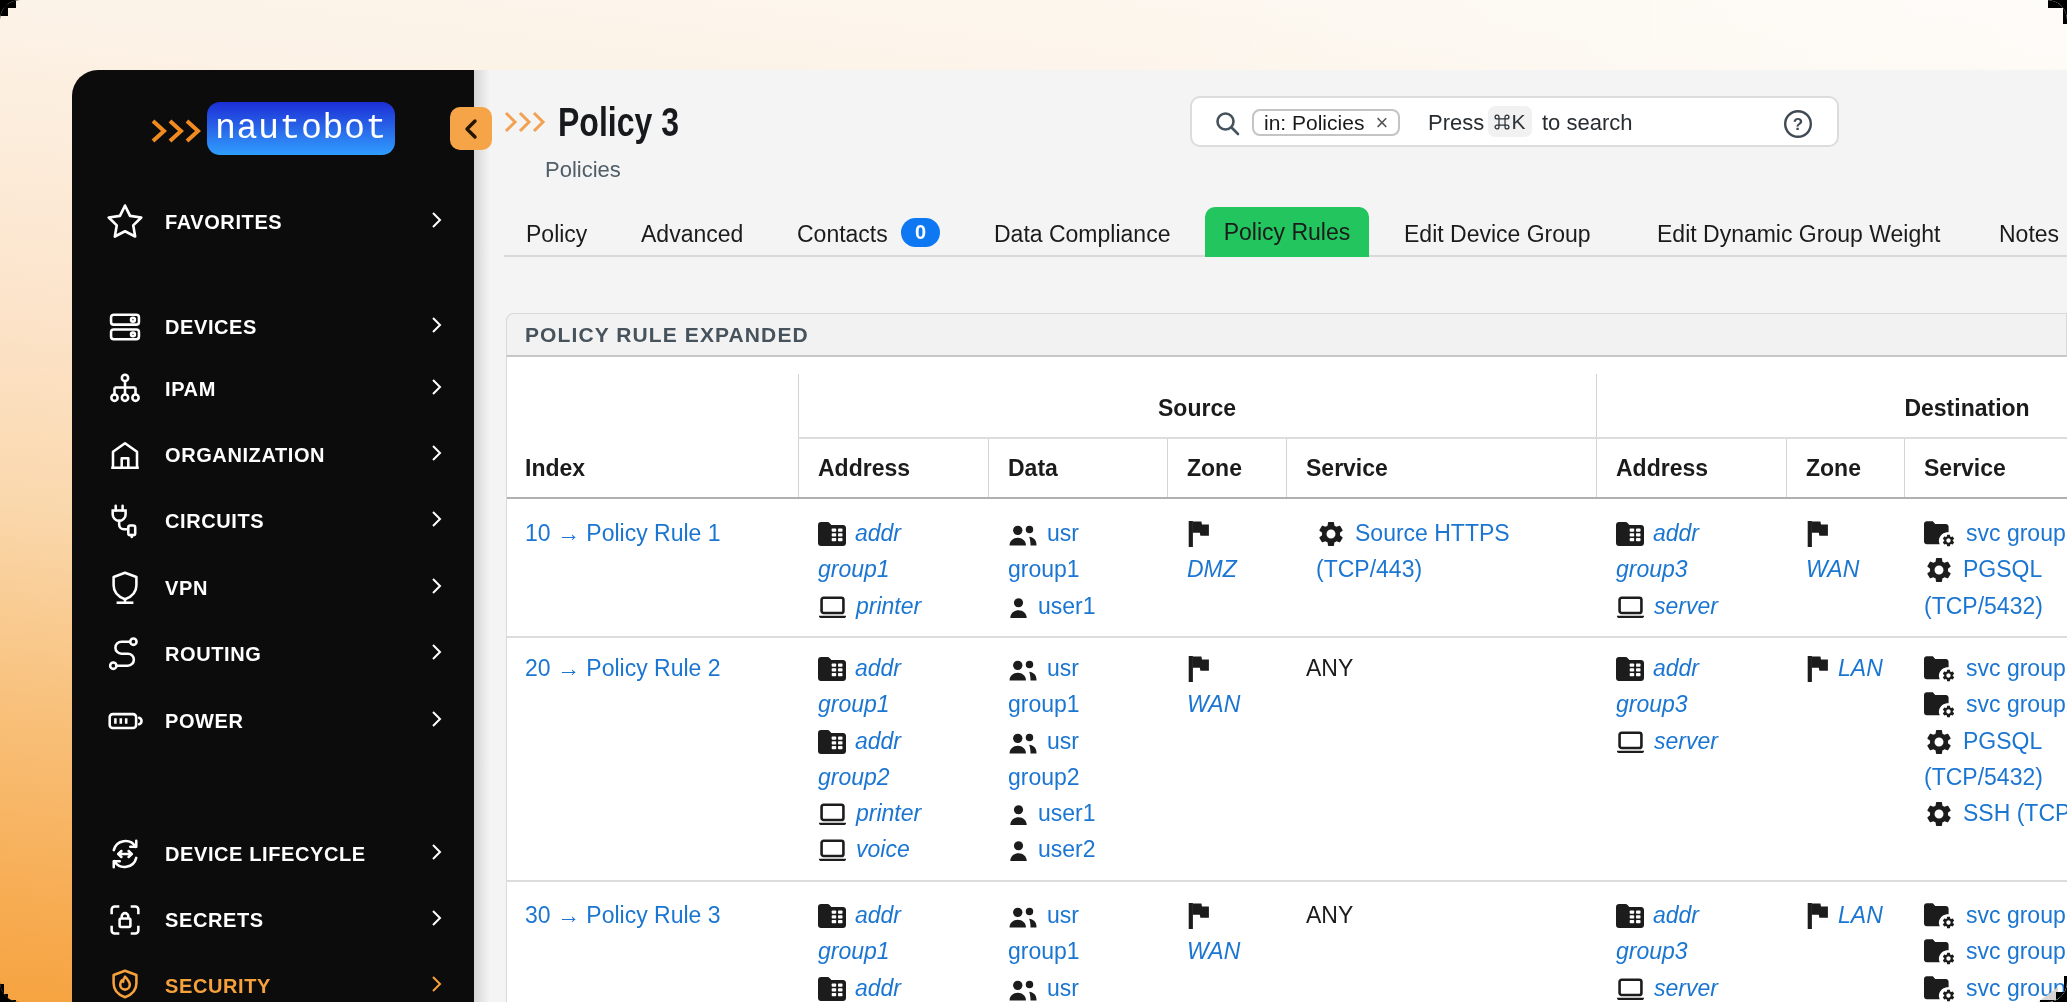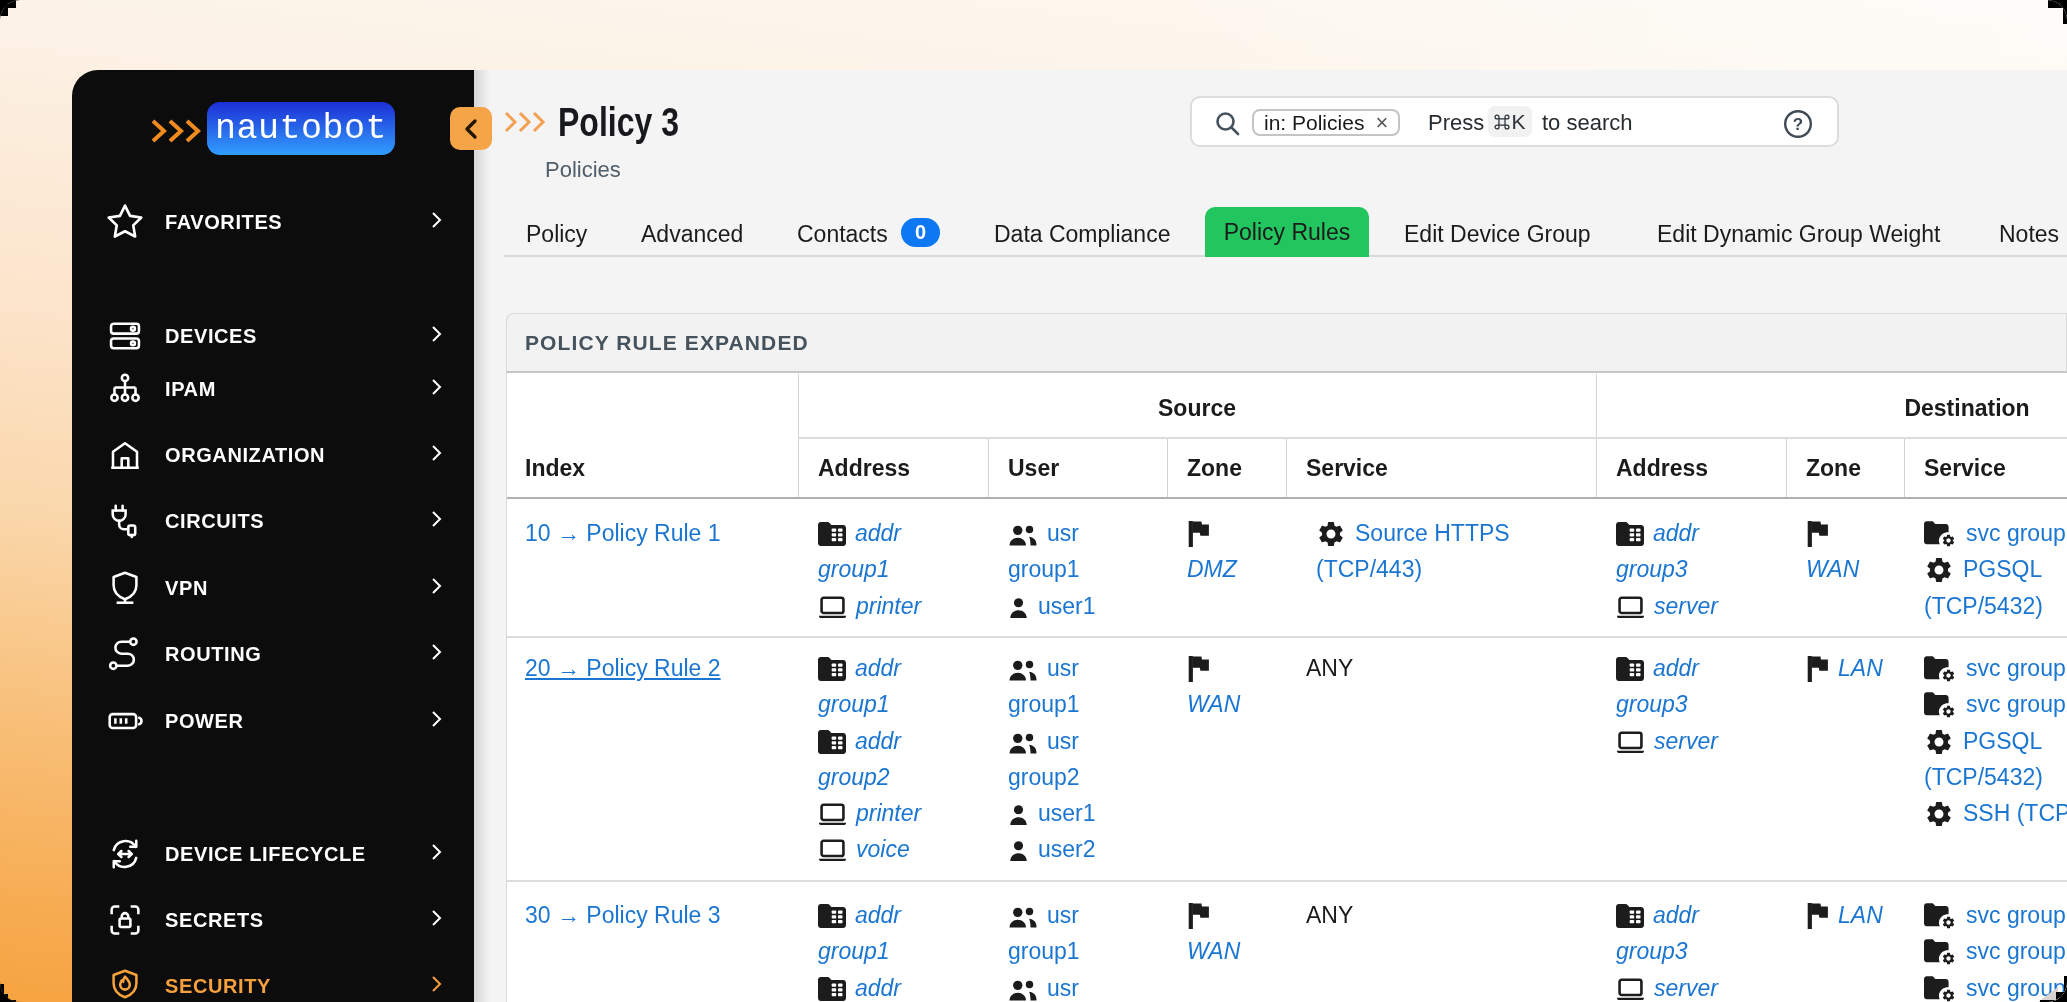--- a/index.html
+++ b/index.html
@@ -50,21 +50,21 @@
   .tab { position:absolute; top:221px; font-size:23px; color:#1b1b1b; white-space:nowrap; }
   .activetab { position:absolute; left:1205px; top:207px; width:164px; height:50px; background:#22c55e;
                border-radius:10px 10px 0 0; display:flex; align-items:center; justify-content:center;
                font-size:23px; color:#1b1b1b; }
   .badge { position:absolute; left:901px; top:218px; width:39px; height:29px; background:#0d78f2;
            border-radius:14.5px; color:#fff; font-size:20px; font-weight:bold; display:flex;
            align-items:center; justify-content:center; }
   
   .card { position:absolute; left:506px; top:313px; width:1832px; height:760px; background:#fff;
           border:1px solid #d9d9d9; border-radius:8px 8px 0 0; }
-  .cardhead { position:absolute; left:506px; top:313px; width:1561px; height:60px; background:#f2f2f2;
+  .cardhead { position:absolute; left:506px; top:313px; width:1561px; height:44px; background:#f2f2f2;
               border-radius:8px 0 0 0; border:1px solid #d9d9d9; border-bottom:2px solid #c6c6c6; }
   .cardhead span { position:absolute; left:18px; top:50%; transform:translateY(-50%);
                    font-size:21px; font-weight:bold; letter-spacing:1.1px; color:#46525c; }
   
   .vl { position:absolute; width:1px; background:#d4d4d4; }
   .hl { position:absolute; height:1px; background:#dcdcdc; }
   .gh { position:absolute; font-size:23px; font-weight:bold; color:#1b1b1b; white-space:nowrap; }
   .cell { position:absolute; font-size:23px; line-height:36.3px; color:#1b76d1; white-space:nowrap; }
   .cell div { height:36.3px; }
   .it { font-style:italic; }
@@ -136,21 +136,21 @@
       <span class="ic">
         <svg width="42" height="42" viewBox="0 0 24 24" fill="none" stroke="#fff" stroke-width="1.5" stroke-linejoin="round">
           <path d="M12 2.6l2.9 5.9 6.4.9-4.6 4.5 1.1 6.4-5.8-3-5.8 3 1.1-6.4L2.7 9.4l6.4-.9z"></path>
         </svg>
       </span>
       <span class="lb">FAVORITES</span>
       <span class="ch"><svg width="24" height="24" viewBox="0 0 24 24" fill="none" stroke="#fff" stroke-width="2">
           <path d="M9 5l7 7-7 7"></path>
         </svg></span>
     </div>
-  <div class="mi" style="top:303px;">
+  <div class="mi" style="top:294px;">
       <span class="ic">
         <svg width="36" height="36" viewBox="0 0 24 24" fill="none" stroke="#fff" stroke-width="1.7">
           <rect x="2.7" y="3.8" width="18.6" height="6.6" rx="1.8"></rect>
           <rect x="2.7" y="13.6" width="18.6" height="6.6" rx="1.8"></rect>
           <circle cx="17.3" cy="7.1" r="1.3"></circle>
           <circle cx="17.3" cy="16.9" r="1.3"></circle>
         </svg>
       </span>
       <span class="lb">DEVICES</span>
       <span class="ch"><svg width="24" height="24" viewBox="0 0 24 24" fill="none" stroke="#fff" stroke-width="2">
@@ -335,21 +335,21 @@
   <div class="vl" style="left:1786px;top:437px;height:62px;"></div>
   <div class="vl" style="left:1904px;top:437px;height:62px;"></div>
   <div class="hl" style="left:798px;top:437px;width:1269px;height:1.5px;"></div>
   <div class="hl" style="left:507px;top:496.5px;width:1560px;height:2.5px;background:#b0b0b0;"></div>
   <div class="hl" style="left:507px;top:636px;width:1560px;height:1.5px;"></div>
   <div class="hl" style="left:507px;top:880px;width:1560px;height:1.5px;"></div>
   <div class="gh" style="left:1197px;top:395px;transform:translateX(-50%);">Source</div>
   <div class="gh" style="left:1967px;top:395px;transform:translateX(-50%);">Destination</div>
   <div class="gh" style="left:525px;top:455px;">Index</div>
   <div class="gh" style="left:818px;top:455px;">Address</div>
-  <div class="gh" style="left:1008px;top:455px;">User</div>
+  <div class="gh" style="left:1008px;top:455px;">Data</div>
   <div class="gh" style="left:1187px;top:455px;">Zone</div>
   <div class="gh" style="left:1306px;top:455px;">Service</div>
   <div class="gh" style="left:1616px;top:455px;">Address</div>
   <div class="gh" style="left:1806px;top:455px;">Zone</div>
   <div class="gh" style="left:1924px;top:455px;">Service</div>
 
   <div class="cell" style="left:525px;top:515px;"><a>10 → Policy Rule 1</a></div>
   <div class="cell" style="left:818px;top:515px;">
       <div><svg class="icn" width="28" height="24" viewBox="0 0 28 24">
           <use href="#fg"></use>
@@ -398,21 +398,21 @@
   <div class="cell" style="left:1924px;top:515px;">
       <div><svg class="icn" width="33" height="28" viewBox="0 0 33 28" style="vertical-align:-8px;">
           <use href="#fs"></use>
         </svg><a>svc group1</a></div>
       <div><svg class="icn" width="30" height="30" viewBox="0 0 24 24" style="vertical-align:-8px;">
           <use href="#gr"></use>
         </svg><a>PGSQL</a></div>
       <div><a>(TCP/5432)</a></div>
     </div>
 
-  <div class="cell" style="left:525px;top:650px;text-decoration:underline;"><a>20 → Policy Rule 2</a></div>
+  <div class="cell" style="left:525px;top:650px;"><a>20 → Policy Rule 2</a></div>
   <div class="cell" style="left:818px;top:650px;">
       <div><svg class="icn" width="28" height="24" viewBox="0 0 28 24">
           <use href="#fg"></use>
         </svg><a class="it">addr</a></div>
       <div><a class="it">group1</a></div>
       <div><svg class="icn" width="28" height="24" viewBox="0 0 28 24">
           <use href="#fg"></use>
         </svg><a class="it">addr</a></div>
       <div><a class="it">group2</a></div>
       <div><svg class="icn" width="29" height="23" viewBox="0 0 30 24">

